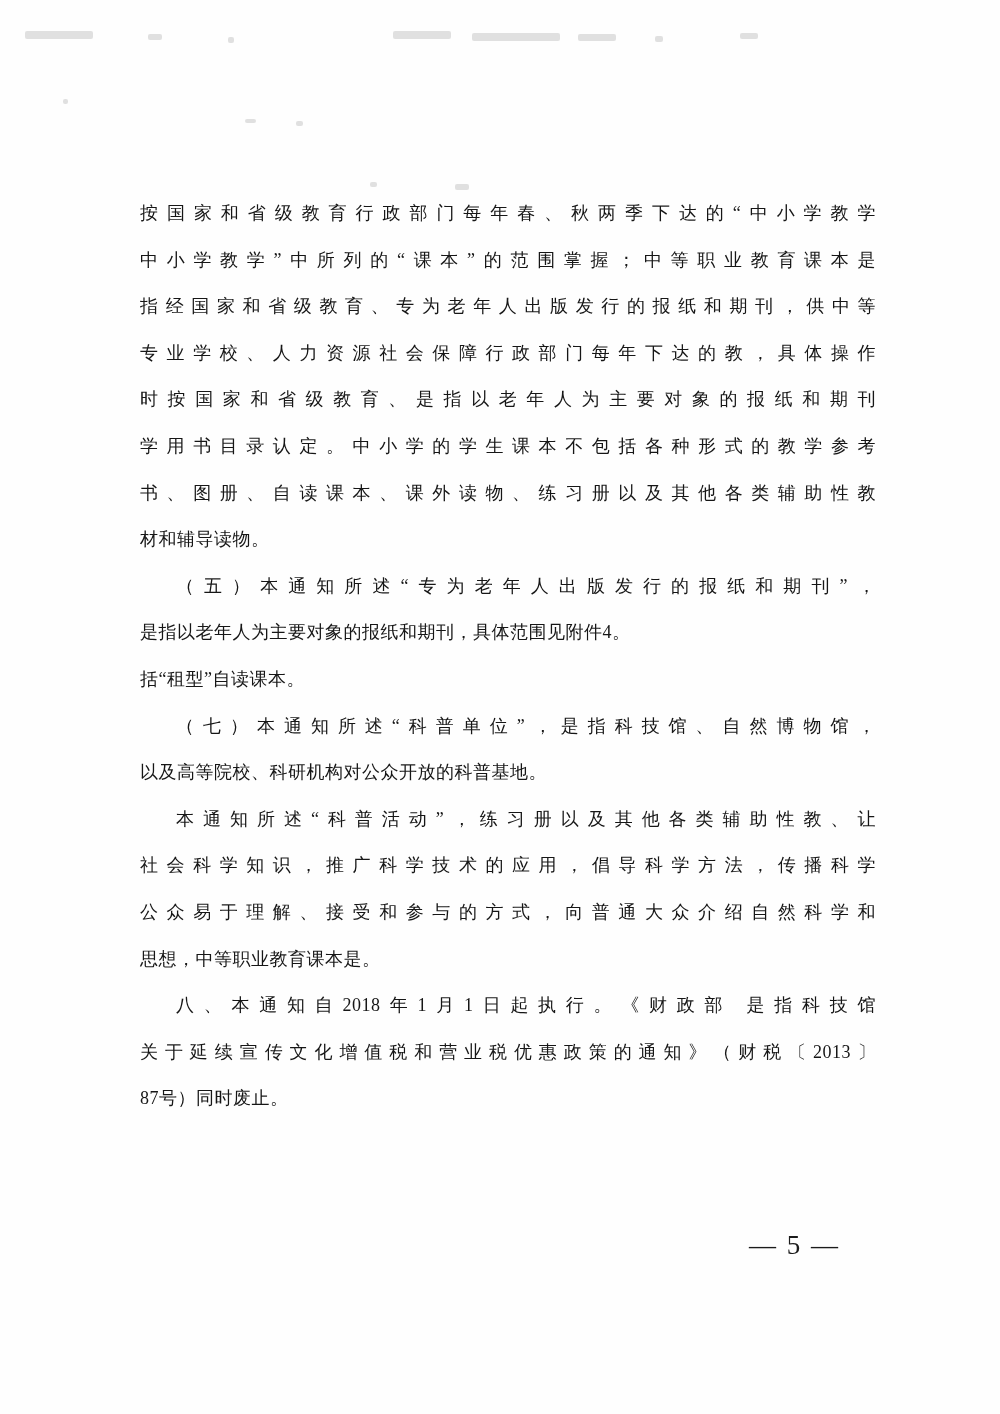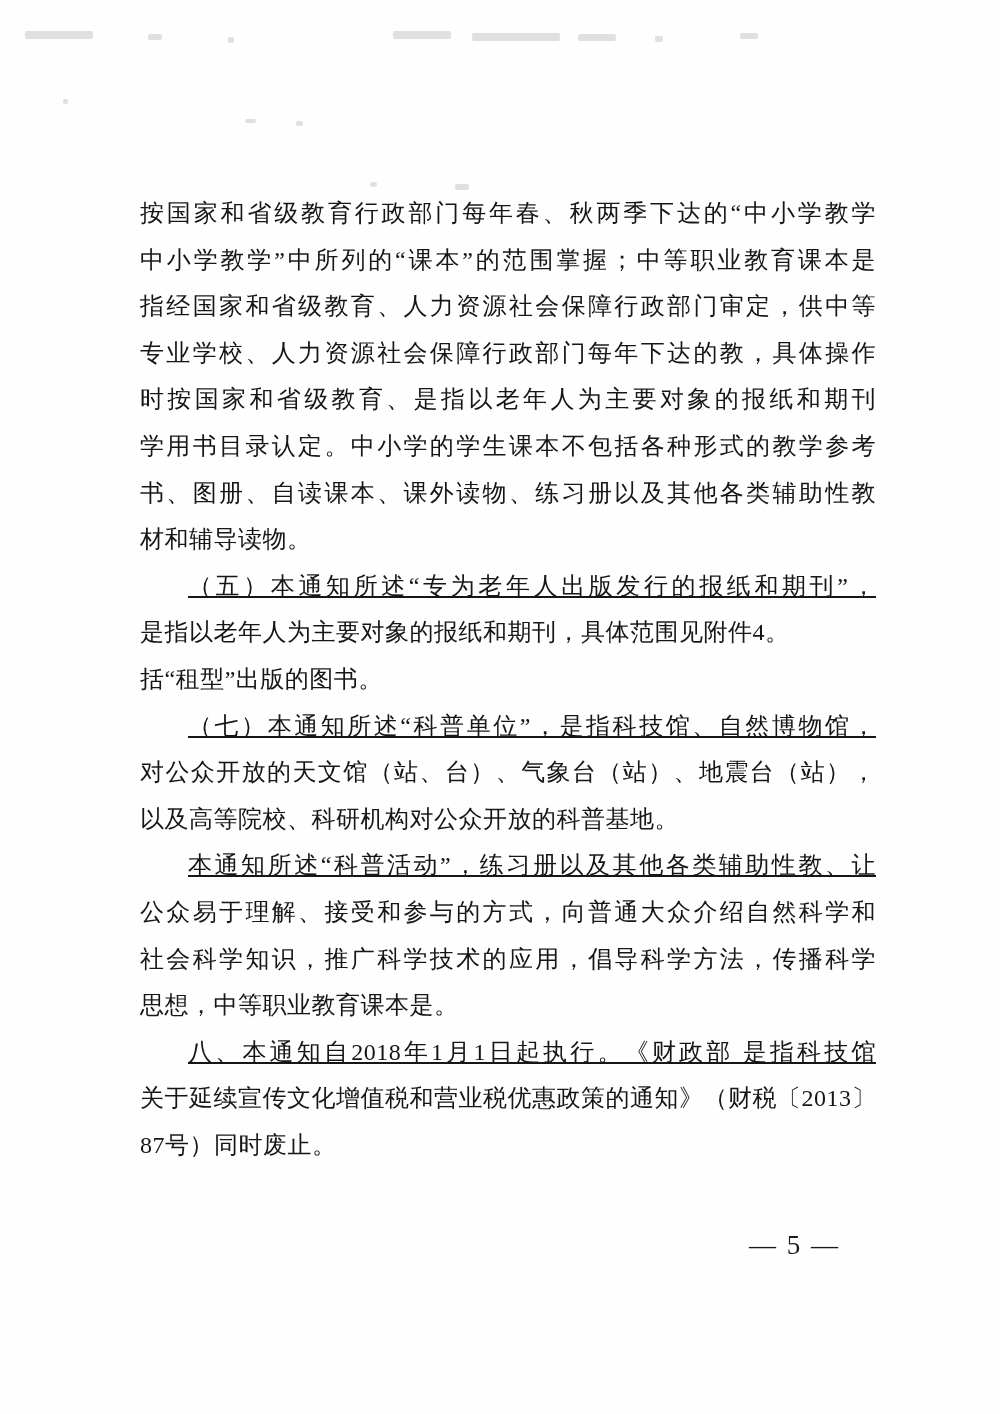--- a/index.html
+++ b/index.html
@@ -18,33 +18,32 @@
   }
   .text-block {
     position: absolute;
     left: 140px;
     top: 190px;
     width: 736px;
   }
   .line {
     height: 46.6px;
     line-height: 46.6px;
-    font-size: 24px;
+    font-size: 18px;
     letter-spacing: 0.5px;
     text-align: justify;
     text-align-last: justify;
     white-space: nowrap;
   }
   .line.last {
     text-align: left;
     text-align-last: left;
   }
   .line.indent {
     text-indent: 2em;
-    text-decoration: underline;
   }
   .page-number {
     position: absolute;
     top: 1228px;
     left: 140px;
     width: 700px;
     text-align: right;
     font-size: 27px;
     line-height: 34px;
     letter-spacing: 2px;
@@ -72,35 +71,34 @@
   <span class="artifact" style="left:740px; top:33px; width:18px; height:6px;"></span>
   <span class="artifact" style="left:63px;  top:99px; width:5px;  height:5px;"></span>
   <span class="artifact" style="left:245px; top:119px; width:11px; height:4px;"></span>
   <span class="artifact" style="left:296px; top:121px; width:7px;  height:5px;"></span>
   <span class="artifact" style="left:370px; top:182px; width:7px;  height:5px;"></span>
   <span class="artifact" style="left:455px; top:184px; width:14px; height:6px;"></span>
 
   <div class="text-block">
       <div class="line">按国家和省级教育行政部门每年春、秋两季下达的“中小学教学</div>
       <div class="line">中小学教学”中所列的“课本”的范围掌握；中等职业教育课本是</div>
-      <div class="line">指经国家和省级教育、人力资源社会保障行政部门审定，供中等</div>
+      <div class="line">指经国家和省级教育、专为老年人出版发行的报纸和期刊，供中等</div>
       <div class="line">专业学校、人力资源社会保障行政部门每年下达的教，具体操作</div>
       <div class="line">时按国家和省级教育、是指以老年人为主要对象的报纸和期刊</div>
       <div class="line">学用书目录认定。中小学的学生课本不包括各种形式的教学参考</div>
       <div class="line">书、图册、自读课本、课外读物、练习册以及其他各类辅助性教</div>
       <div class="line last">材和辅导读物。</div>
       <div class="line indent">（五）本通知所述“专为老年人出版发行的报纸和期刊”，</div>
       <div class="line last">是指以老年人为主要对象的报纸和期刊，具体范围见附件4。</div>
-      <div class="line last">括“租型”出版的图书。</div>
+      <div class="line last">括“租型”自读课本。</div>
       <div class="line indent">（七）本通知所述“科普单位”，是指科技馆、自然博物馆，</div>
-      <div class="line">对公众开放的天文馆（站、台）、气象台（站）、地震台（站），</div>
       <div class="line last">以及高等院校、科研机构对公众开放的科普基地。</div>
       <div class="line indent">本通知所述“科普活动”，练习册以及其他各类辅助性教、让</div>
+      <div class="line">社会科学知识，推广科学技术的应用，倡导科学方法，传播科学</div>
       <div class="line">公众易于理解、接受和参与的方式，向普通大众介绍自然科学和</div>
-      <div class="line">社会科学知识，推广科学技术的应用，倡导科学方法，传播科学</div>
       <div class="line last">思想，中等职业教育课本是。</div>
       <div class="line indent">八、本通知自2018年1月1日起执行。《财政部 是指科技馆</div>
       <div class="line">关于延续宣传文化增值税和营业税优惠政策的通知》（财税〔2013〕</div>
       <div class="line last">87号）同时废止。</div>
     </div>
 
   <div class="page-number">— 5 —</div>
 
 </div>
 

